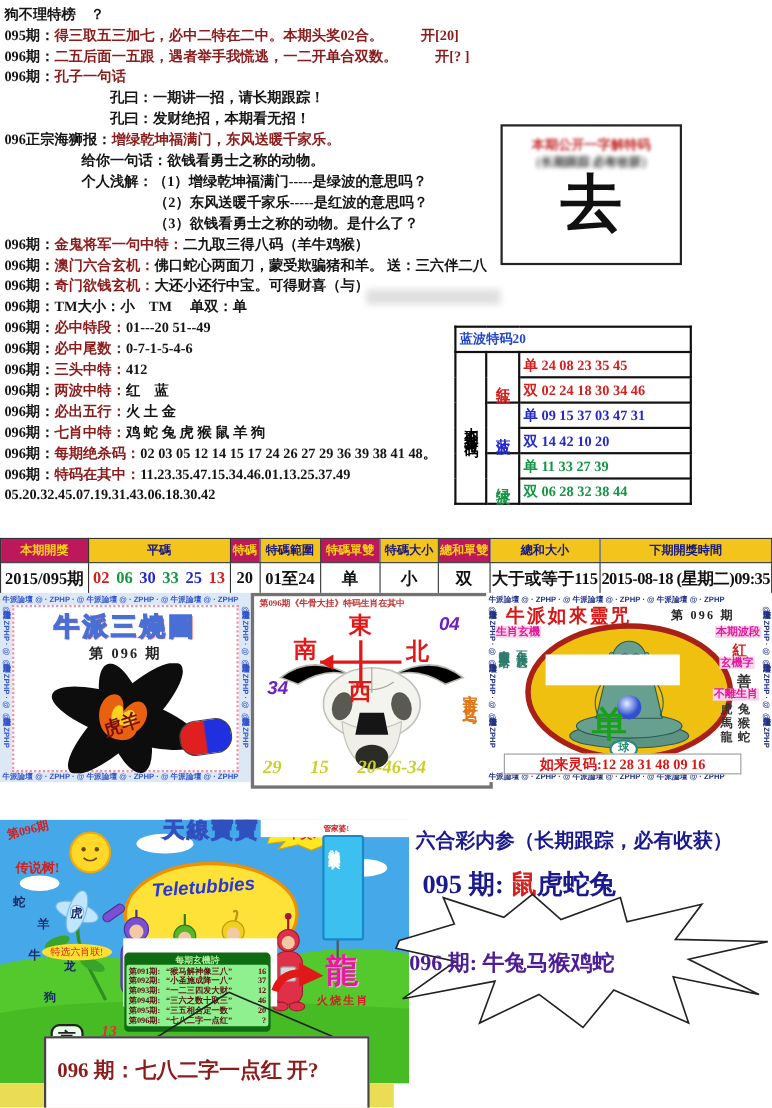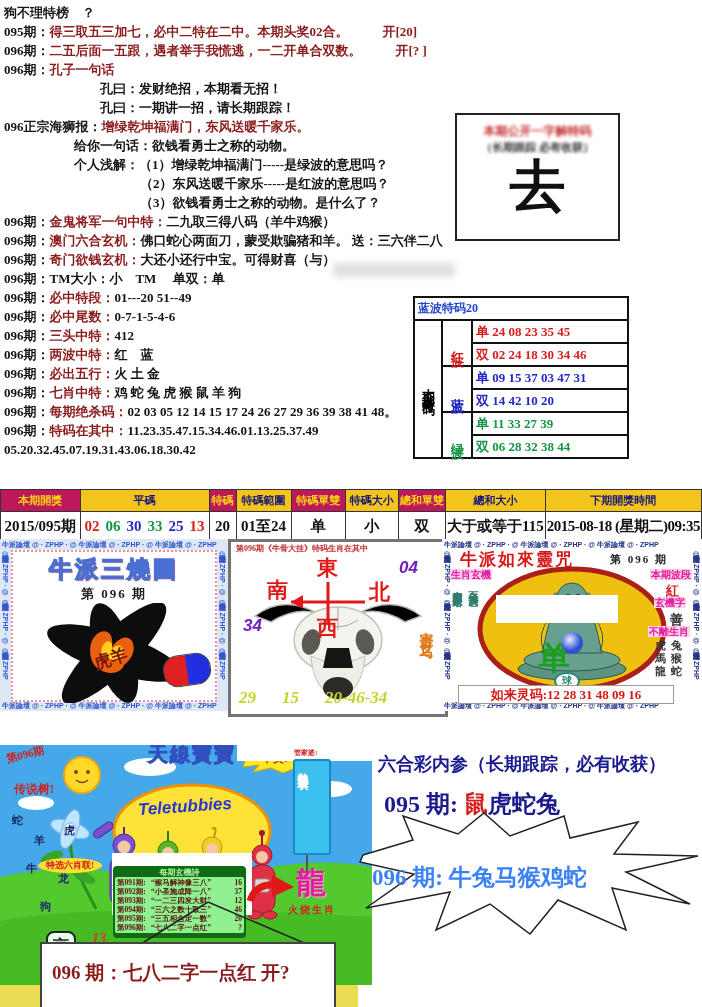--- a/index.html
+++ b/index.html
@@ -97,21 +97,21 @@
   color:#2838d8;transform:rotate(-4deg);font-family:"Liberation Sans","DejaVu Sans",sans-serif;}
 #teletag{position:absolute;left:14px;top:36px;color:#d02020;font-weight:bold;font-size:12px;}
 .leaf{position:absolute;color:#1a2a6a;font-weight:bold;font-size:11px;}
 #banner{position:absolute;left:293px;top:14px;width:34px;height:92px;background:#3cc0f0;
   border:2px solid #1888c8;border-radius:3px;text-align:center;}
 #banner .vt{writing-mode:vertical-rl;text-orientation:upright;color:#fff;font-weight:bold;
   font-size:11px;margin-top:3px;letter-spacing:1px;}
 #bannertop{position:absolute;left:294px;top:3px;font-size:7px;color:#d02020;font-weight:bold;}
 #burst1{position:absolute;left:243px;top:2px;width:84px;height:26px;}
 #ovaltag{position:absolute;left:38px;top:113px;width:64px;height:15px;background:#ffe030;
-  border-radius:50%;text-align:center;font-size:9px;font-weight:bold;color:#d02020;line-height:15px;}
+  border-radius:50%;text-align:center;font-size:9px;font-weight:normal;color:#d02020;line-height:15px;}
 #cchar{position:absolute;left:46px;top:186px;width:26px;height:26px;border:2px solid #222;
   border-radius:8px;text-align:center;font-size:16px;font-weight:bold;color:#222;line-height:26px;
   background:#e9ffe9;}
 #tnum1{position:absolute;left:92px;top:186px;color:#e03030;font-weight:bold;font-style:italic;
   font-size:14px;}
 #tnum2{position:absolute;left:88px;top:202px;color:#e03030;font-weight:bold;font-style:italic;
   font-size:14px;}
 #tformula{position:absolute;left:42px;top:219px;color:#223;font-weight:bold;font-style:italic;
   font-size:12px;}
 #board{position:absolute;left:113px;top:121px;width:129px;height:68px;background:#0e6b12;
@@ -127,40 +127,40 @@
   text-shadow:1px 1px 0 #ffb0e0;}
 #dragonsub{position:absolute;left:288px;top:158px;font-size:10px;font-weight:bold;color:#d02020;
   letter-spacing:2px;}
 
 #brtitle{position:absolute;left:378px;top:752px;font-size:18px;font-weight:bold;color:#1a1a8e;
   white-space:nowrap;}
 #br095{position:absolute;left:372px;top:788px;font-size:24px;font-weight:bold;color:#1a1a8e;
   white-space:nowrap;padding-left:12px;}
 #br095 .hot{color:#d42020;}
 #starburst{position:absolute;left:358px;top:810px;width:344px;height:132px;}
-#bursttext{position:absolute;left:372px;top:862px;font-size:23px;font-weight:bold;color:#3b82f6;
+#bursttext{position:absolute;left:372px;top:862px;font-size:20px;font-weight:bold;color:#4c1d95;
   white-space:nowrap;}
 #connector{position:absolute;left:90px;top:898px;width:260px;height:62px;}
 #ystrip{position:absolute;left:0;top:985px;width:358px;height:22px;background:#eadc55;}
 #callout{position:absolute;left:40px;top:942px;width:292px;height:80px;background:#fff;
   border:2px solid #444;}
 #callout div{margin:16px 0 0 10px;font-size:19px;font-weight:bold;color:#8b1c1c;white-space:nowrap;}
 </style>
 </head>
 <body>
 
 <div id="page">
 
   <div id="tn">
     <div class="ln"><span>狗不理特榜　？</span></div>
     <div class="ln"><span class="pre">095期：</span><span class="lab">得三取五三加七，必中二特在二中。本期头奖02合。</span><span class="open">开[20]</span></div>
     <div class="ln"><span class="pre">096期：</span><span class="lab">二五后面一五跟，遇者举手我慌逃，一二开单合双数。</span><span class="open">开[? ]</span></div>
     <div class="ln"><span class="pre">096期：</span><span class="lab">孔子一句话</span></div>
+    <div class="ln i1"><span>孔曰：一期讲一招，请长期跟踪！</span></div>
     <div class="ln i1"><span>孔曰：发财绝招，本期看无招！</span></div>
-    <div class="ln i1"><span>孔曰：一期讲一招，请长期跟踪！</span></div>
     <div class="ln"><span class="pre">096正宗海狮报：</span><span class="lab">增绿乾坤福满门，东风送暖千家乐。</span></div>
     <div class="ln i2"><span>给你一句话：欲钱看勇士之称的动物。</span></div>
     <div class="ln i2"><span>个人浅解：（1）增绿乾坤福满门-----是绿波的意思吗？</span></div>
     <div class="ln i3"><span>（2）东风送暖千家乐-----是红波的意思吗？</span></div>
     <div class="ln i3"><span>（3）欲钱看勇士之称的动物。是什么了？</span></div>
     <div class="ln"><span class="pre">096期：</span><span class="lab">金鬼将军一句中特：</span><span>二九取三得八码（羊牛鸡猴）</span></div>
     <div class="ln"><span class="pre">096期：</span><span class="lab">澳门六合玄机：</span><span>佛口蛇心两面刀，蒙受欺骗猪和羊。 送：三六伴二八</span></div>
     <div class="ln"><span class="pre">096期：</span><span class="lab">奇门欲钱玄机：</span><span>大还小还行中宝。可得财喜（与）</span></div>
     <div class="ln"><span class="pre">096期：</span><span>TM大小：小　TM　 单双：单</span></div>
     <div class="ln"><span class="pre">096期：</span><span class="lab">必中特段：</span><span>01---20 51--49</span></div>

